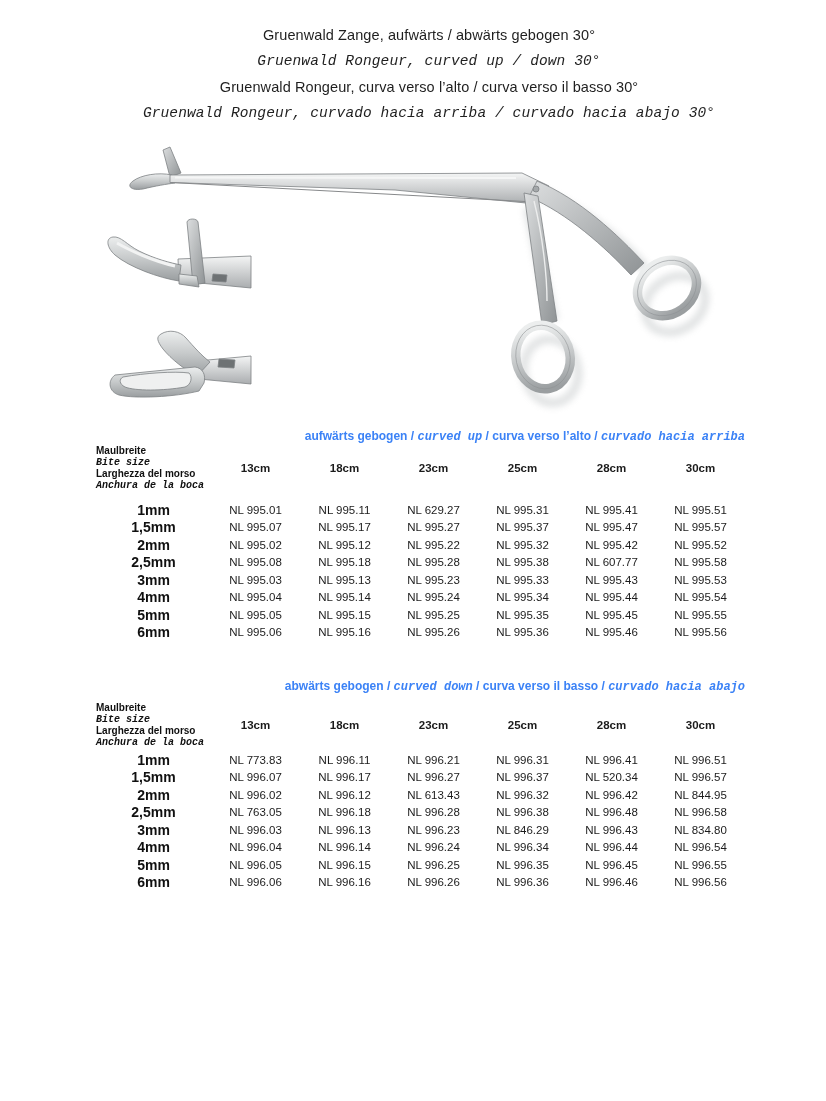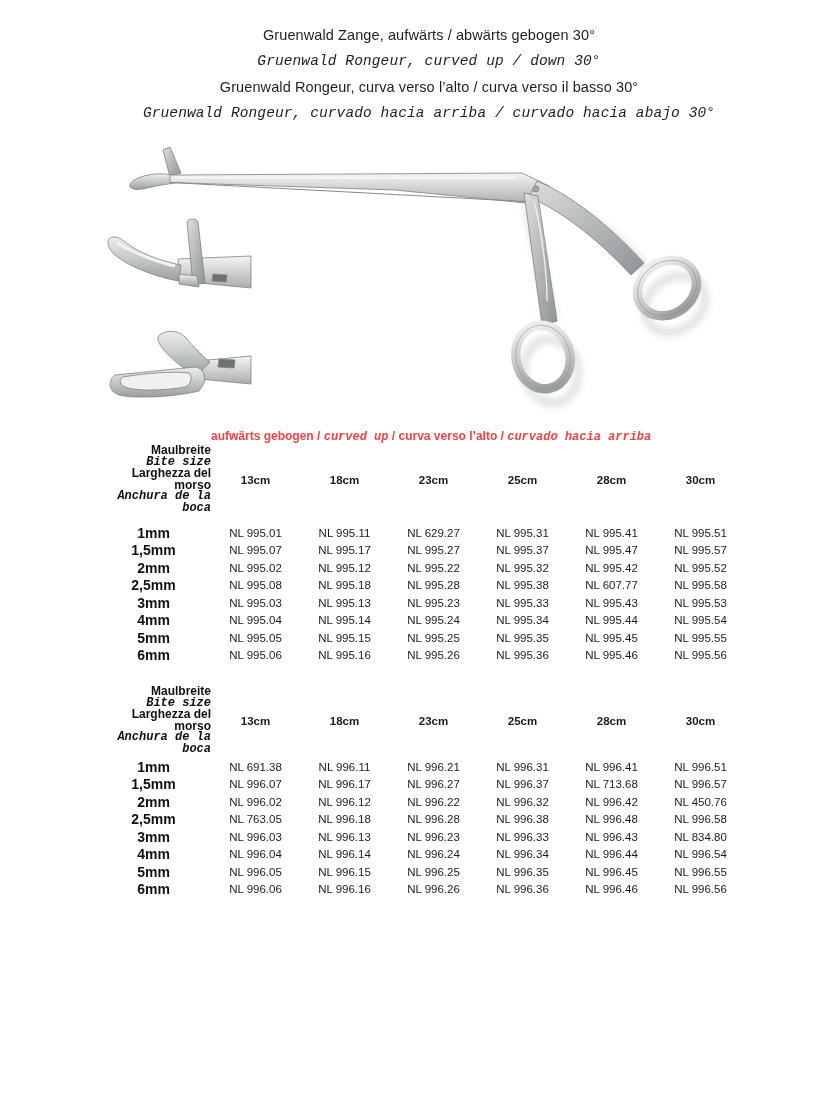--- a/index.html
+++ b/index.html
@@ -17,29 +17,29 @@
 
   
   .figure { position:absolute; top:135px; left:75px; width:680px; height:280px; }
 
   
   .tsection { position:absolute; left:96px; width:649px; }
   .s1 { top:429px; }
   .s2 { top:679px; }
   .sec-title {
     font-size:12px; font-weight:bold; line-height:15px;
-    margin-left:115px; width:534px; text-align:left; color:#ef4444;
+    margin-left:115px; width:534px; text-align:right; color:#3b82f6;
     white-space:nowrap;
   }
   .thead {
     display:grid; grid-template-columns:115px repeat(6,89px);
     align-items:center;
   }
   .s2 .thead { margin-top:7px; }
-  .rowlab { font-size:12px; font-weight:bold; line-height:11.5px; text-align:right; color:#101010; }
+  .rowlab { font-size:10px; font-weight:bold; line-height:11.5px; text-align:left; color:#101010; }
   .colh { font-size:12px; font-weight:bold; text-align:center; color:#101010; }
   .tbody { margin-top:10px; }
   .s2 .tbody { margin-top:3px; }
   .trow {
     display:grid; grid-template-columns:115px repeat(6,89px);
     height:17.5px; align-items:center;
   }
   .cell { text-align:center; font-size:11.5px; color:#1b1b1b; white-space:nowrap; }
   .size { font-weight:bold; color:#101010; font-size:14px; }
 </style>
@@ -204,77 +204,78 @@
           <div class="cell code">NL 995.16</div>
           <div class="cell code">NL 995.26</div>
           <div class="cell code">NL 995.36</div>
           <div class="cell code">NL 995.46</div>
           <div class="cell code">NL 995.56</div>
         </div>
       </div>
   </div>
 
   <div class="tsection s2">
+    <div class="sec-title"><span>abwärts gebogen / </span><span class="it">curved down</span><span> / curva verso il basso / </span><span class="it">curvado hacia abajo</span></div>
     <div class="thead">
       <div class="rowlab">
           <div>Maulbreite</div>
           <div class="it">Bite size</div>
           <div>Larghezza del morso</div>
           <div class="it">Anchura de la boca</div>
         </div>
     <div class="cell colh">13cm</div>
         <div class="cell colh">18cm</div>
         <div class="cell colh">23cm</div>
         <div class="cell colh">25cm</div>
         <div class="cell colh">28cm</div>
         <div class="cell colh">30cm</div>
       </div>
     <div class="tbody">
         <div class="trow">
           <div class="cell size">1mm</div>
-          <div class="cell code">NL 691.38</div>
+          <div class="cell code">NL 773.83</div>
           <div class="cell code">NL 996.11</div>
           <div class="cell code">NL 996.21</div>
           <div class="cell code">NL 996.31</div>
           <div class="cell code">NL 996.41</div>
           <div class="cell code">NL 996.51</div>
         </div>
         <div class="trow">
           <div class="cell size">1,5mm</div>
           <div class="cell code">NL 996.07</div>
           <div class="cell code">NL 996.17</div>
           <div class="cell code">NL 996.27</div>
           <div class="cell code">NL 996.37</div>
-          <div class="cell code">NL 713.68</div>
+          <div class="cell code">NL 520.34</div>
           <div class="cell code">NL 996.57</div>
         </div>
         <div class="trow">
           <div class="cell size">2mm</div>
           <div class="cell code">NL 996.02</div>
           <div class="cell code">NL 996.12</div>
-          <div class="cell code">NL 996.22</div>
+          <div class="cell code">NL 613.43</div>
           <div class="cell code">NL 996.32</div>
           <div class="cell code">NL 996.42</div>
-          <div class="cell code">NL 450.76</div>
+          <div class="cell code">NL 844.95</div>
         </div>
         <div class="trow">
           <div class="cell size">2,5mm</div>
           <div class="cell code">NL 763.05</div>
           <div class="cell code">NL 996.18</div>
           <div class="cell code">NL 996.28</div>
           <div class="cell code">NL 996.38</div>
           <div class="cell code">NL 996.48</div>
           <div class="cell code">NL 996.58</div>
         </div>
         <div class="trow">
           <div class="cell size">3mm</div>
           <div class="cell code">NL 996.03</div>
           <div class="cell code">NL 996.13</div>
           <div class="cell code">NL 996.23</div>
-          <div class="cell code">NL 996.33</div>
+          <div class="cell code">NL 846.29</div>
           <div class="cell code">NL 996.43</div>
           <div class="cell code">NL 834.80</div>
         </div>
         <div class="trow">
           <div class="cell size">4mm</div>
           <div class="cell code">NL 996.04</div>
           <div class="cell code">NL 996.14</div>
           <div class="cell code">NL 996.24</div>
           <div class="cell code">NL 996.34</div>
           <div class="cell code">NL 996.44</div>

